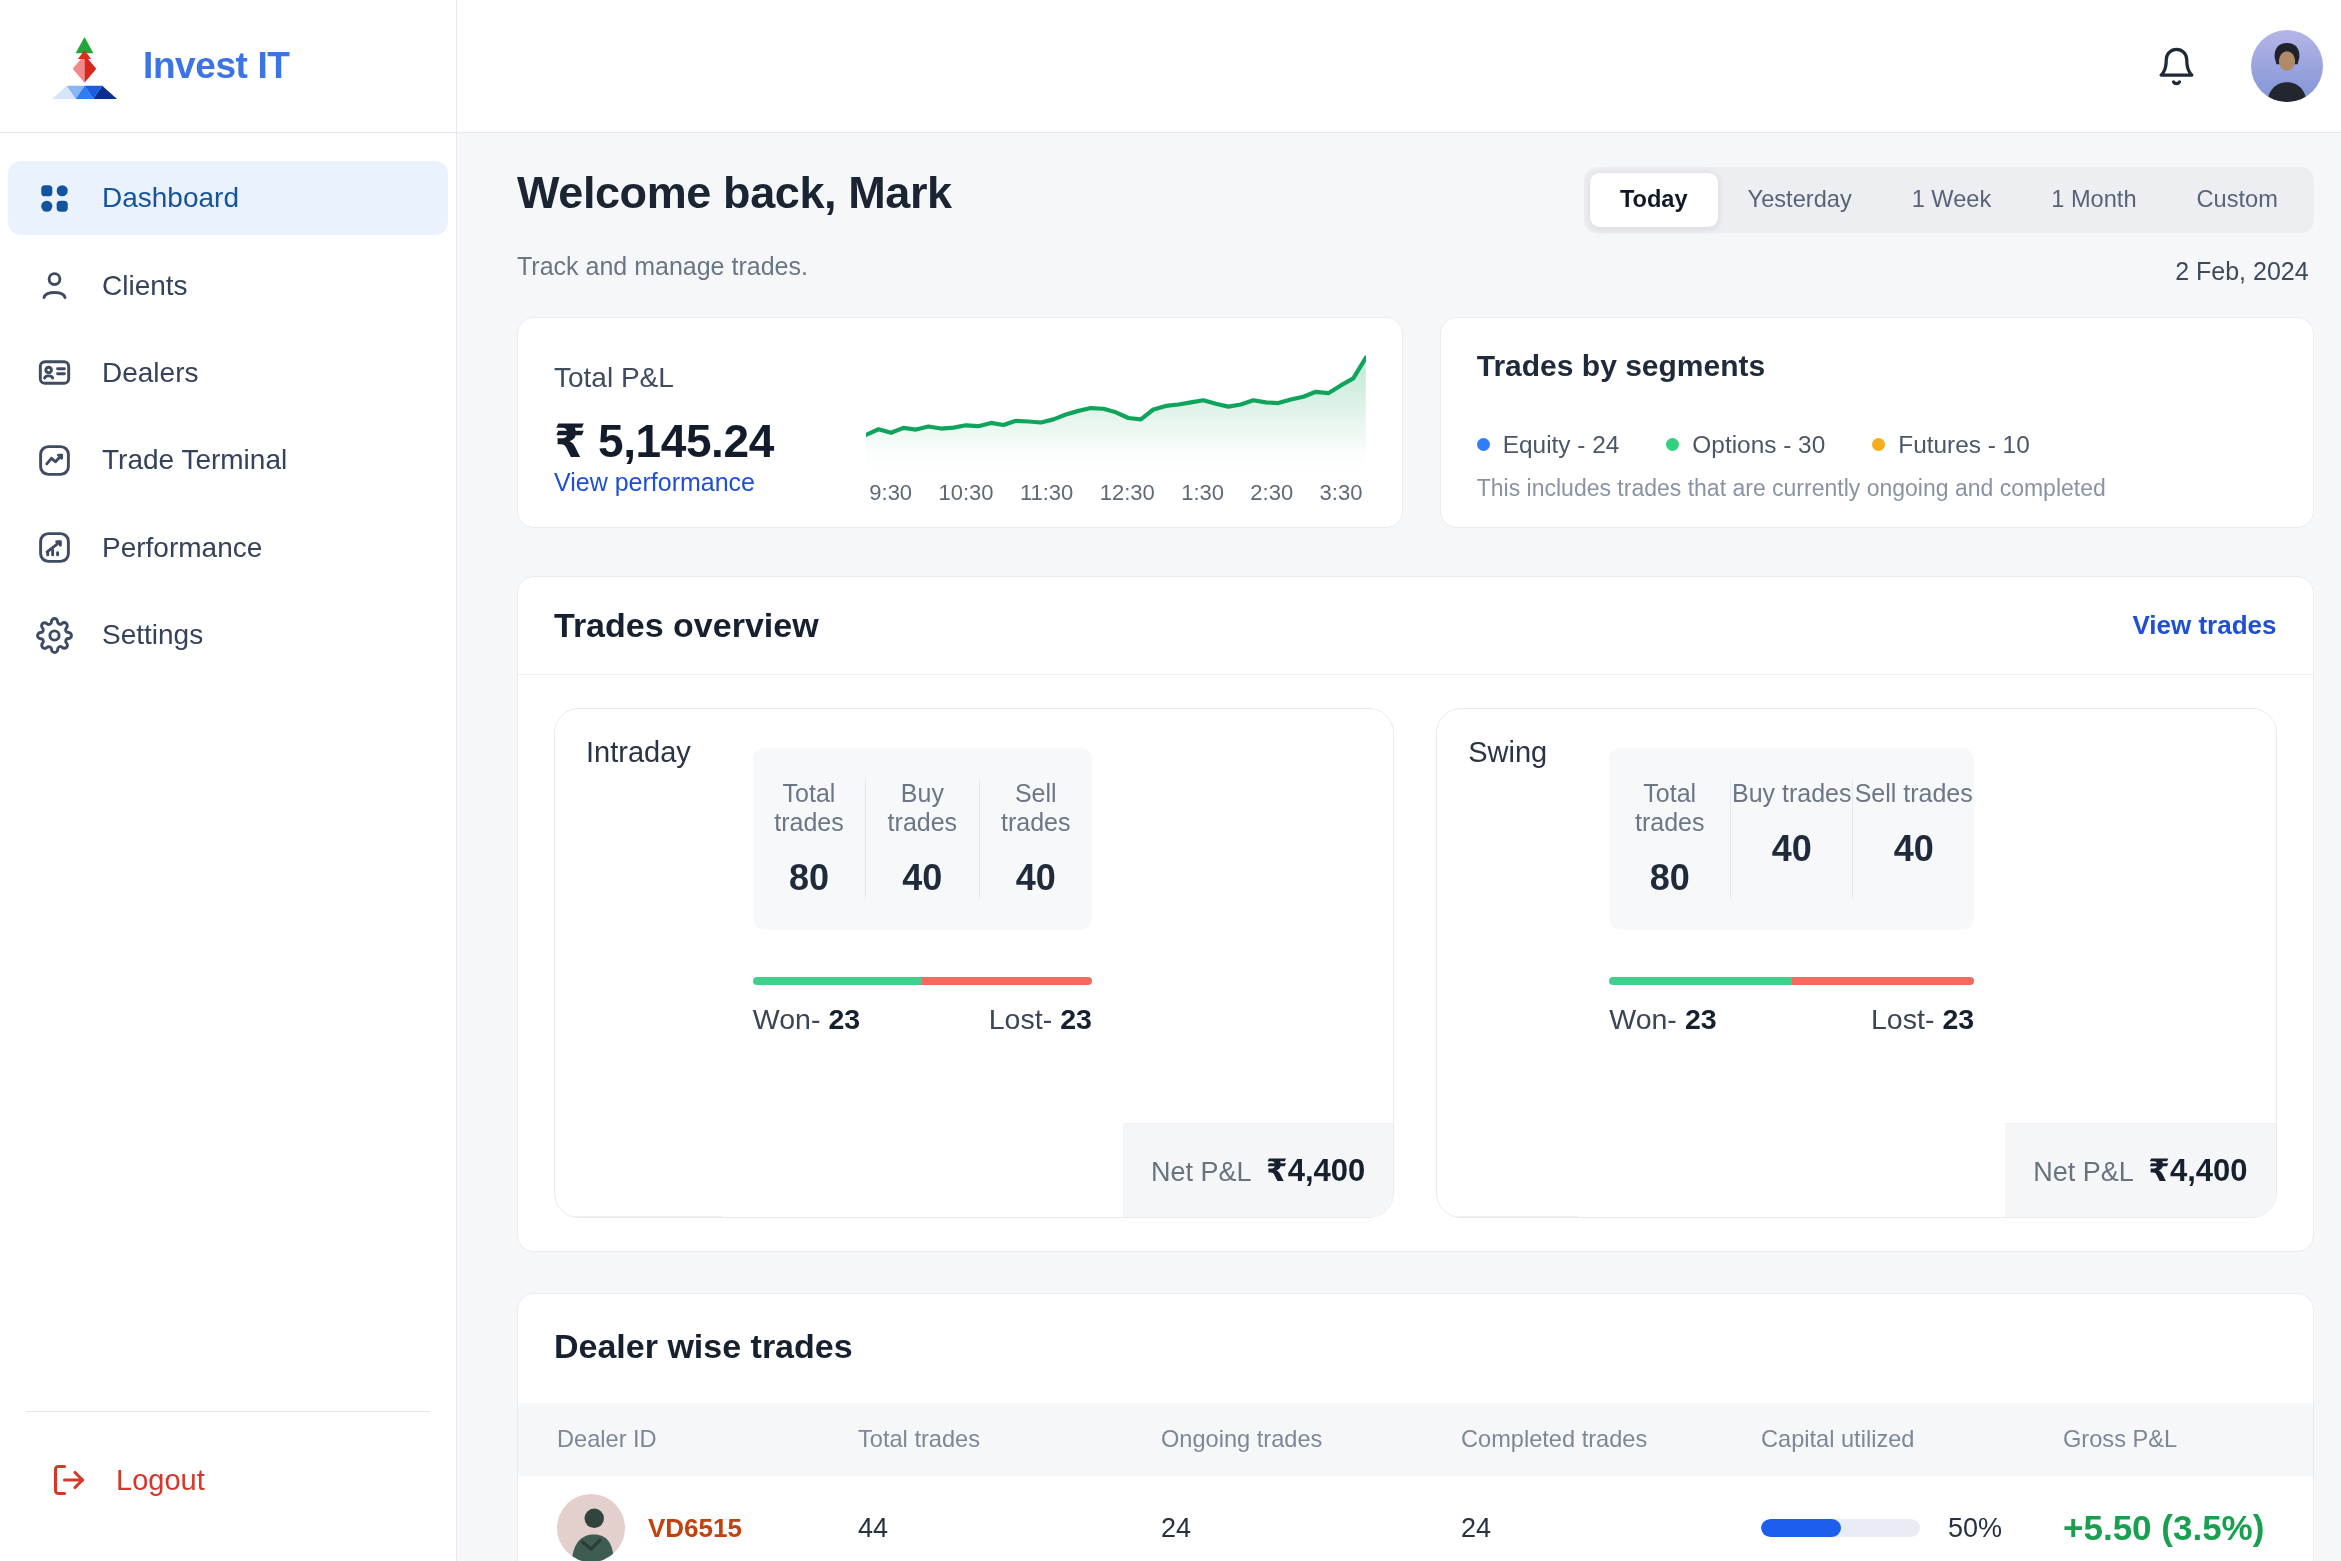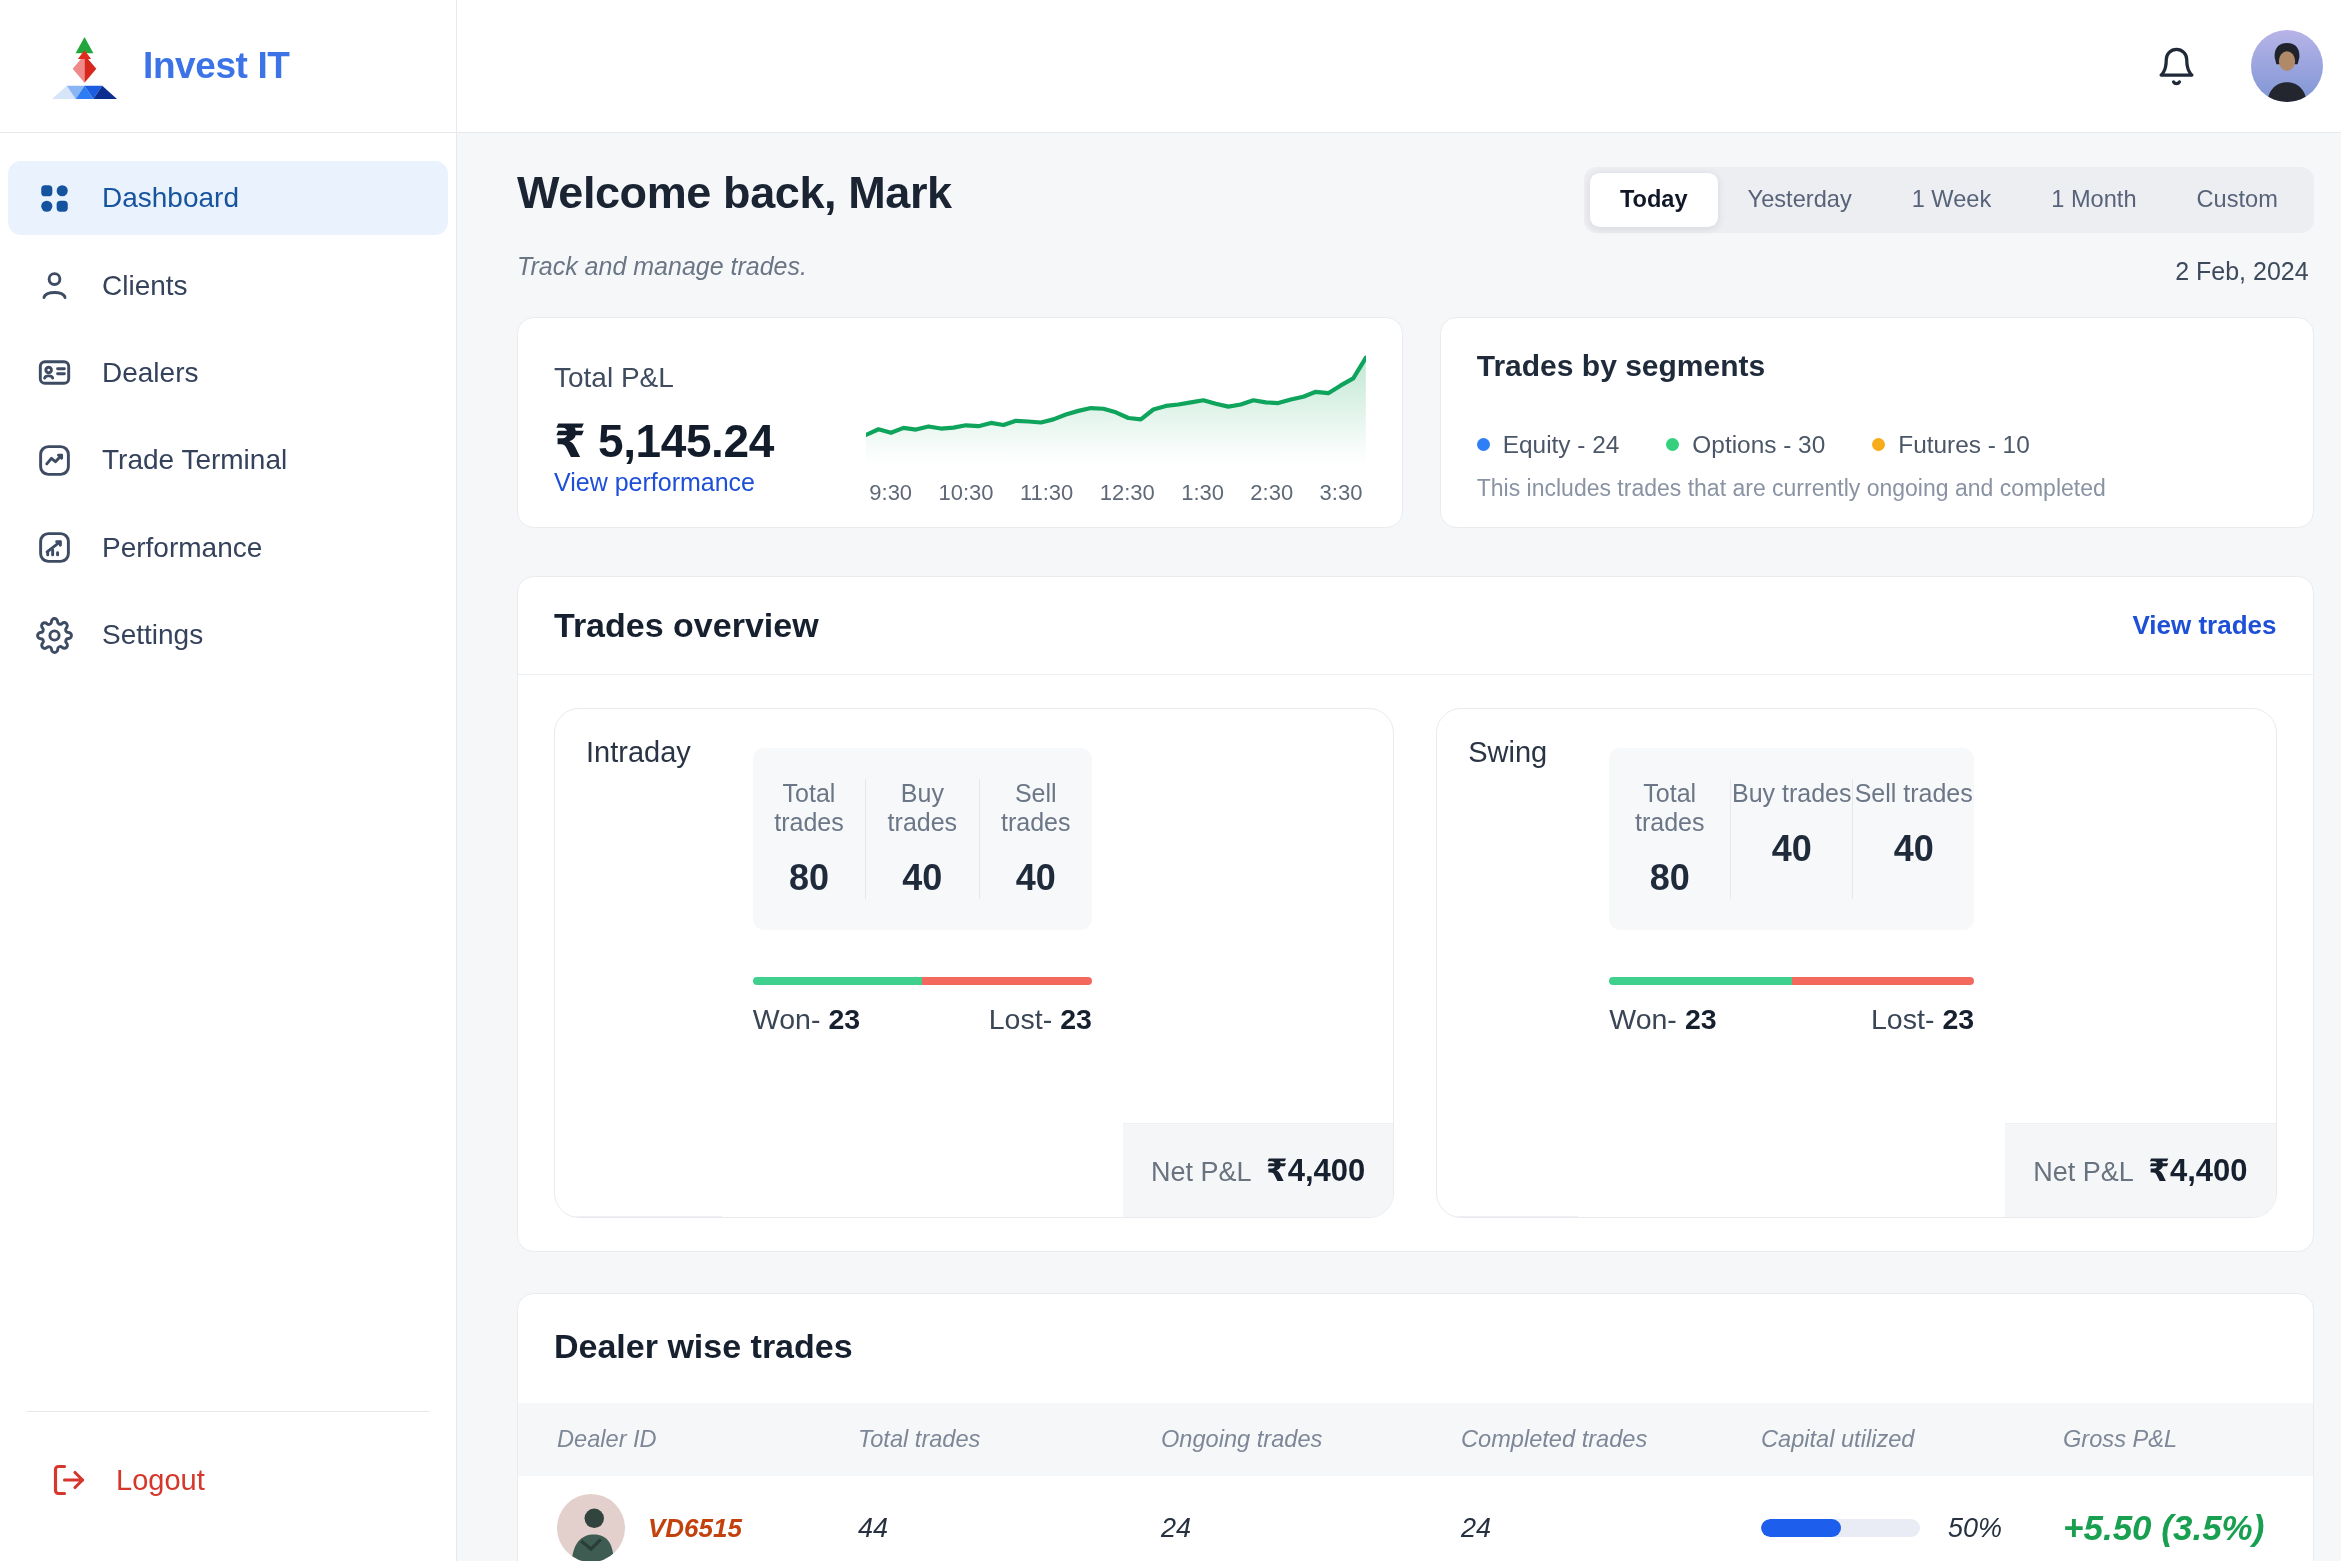--- a/index.html
+++ b/index.html
@@ -30,21 +30,21 @@
   .topbar { height:133px; flex-shrink:0; background:#fff; border-bottom:0.8px solid #e7e9ee;
     display:flex; align-items:center; justify-content:flex-end; gap:50px; padding-right:19.5px; }
   .bell-btn { width:49px; height:49px; display:flex; align-items:center; justify-content:center; cursor:pointer; }
   .bell-btn svg { width:41px; height:41px; }
   .avatar { width:72px; height:72px; border-radius:50%; overflow:hidden; cursor:pointer; flex-shrink:0; }
 
   .content { flex:1; padding:34px 28.5px 0 60px; overflow:hidden; }
 
   .page-head { display:flex; justify-content:space-between; align-items:flex-start; }
   .ph-title { font-size:45px; font-weight:600; color:#1a2433; letter-spacing:-0.4px; margin-bottom:33px; }
-  .ph-sub { font-size:25px; color:#6a7585;font-style:italic; }
+  .ph-sub { font-size:25px; color:#6a7585; }
   .ph-right { display:flex; flex-direction:column; align-items:flex-end; gap:24.4px; }
   .tabs { display:flex; background:#eceef2; border-radius:13px; padding:5.7px; }
   .tab { font-size:23.6px; line-height:1; color:#58637a; padding:15.5px 30px; border-radius:9.8px;
     font-weight:500; cursor:pointer; white-space:nowrap; }
   .tab.active { background:#fff; color:#101828; font-weight:700; box-shadow:0 1.6px 8.1px rgba(16,24,40,.10); }
   .ph-date { font-size:25px; color:#3d4a5c; padding-right:4.9px; }
 
   
   .cards-row { display:flex; gap:37px; margin-top:31px; }
   .card { background:#fff; border:0.8px solid #e9ebef; border-radius:16.3px; }
@@ -88,21 +88,21 @@
   .wl-labels { display:flex; justify-content:space-between; margin-top:18px; font-size:28.5px; color:#3a4556; }
   .wl-num { font-weight:600; color:#16202e; margin-left:8.1px; }
   .mini-foot { margin-top:auto; border-top:0.8px solid #edeff3; background:#f5f6f8;
     padding:28px; display:flex; justify-content:center; align-items:baseline; gap:14.6px; }
   .net-label { font-size:27px; color:#68737f; }
   .net-value { font-size:31px; font-weight:700; color:#16202e; }
 
   
   .dealer-card { margin-top:41px; padding-top:33px; overflow:hidden; }
   .dealer-title { font-size:34px; font-weight:600; color:#16202e; padding:0 36px 37px; }
-  .tgrid { display:grid; grid-template-columns:301px 303px 300px 300px 302px 1fr; align-items:center;font-style:italic; }
+  .tgrid { display:grid; grid-template-columns:301px 303px 300px 300px 302px 1fr; align-items:center; }
   .table-head { background:#f6f7f9; padding:23px 0 23px 39px; font-size:23.6px; color:#7d8797; }
   .table-row { padding:18px 0 18px 39px; border-bottom:0.8px solid #eceef2; background:#fff; }
   .dealer-cell { display:flex; align-items:center; gap:23px; }
   .row-avatar { width:68px; height:68px; border-radius:50%; overflow:hidden; flex-shrink:0; }
   .dealer-id { font-size:26px; font-weight:700; color:#c2410c; }
   .cell { font-size:27px; color:#27313f; }
   .capital-cell { display:flex; align-items:center; gap:28px; }
   .cap-track { width:159px; height:18px; border-radius:9px; background:#e9ecf4; overflow:hidden; }
   .cap-fill { height:100%; border-radius:9px; background:#1d5eec; }
   .gross { font-size:35px; font-weight:600; color:#18a050; }

